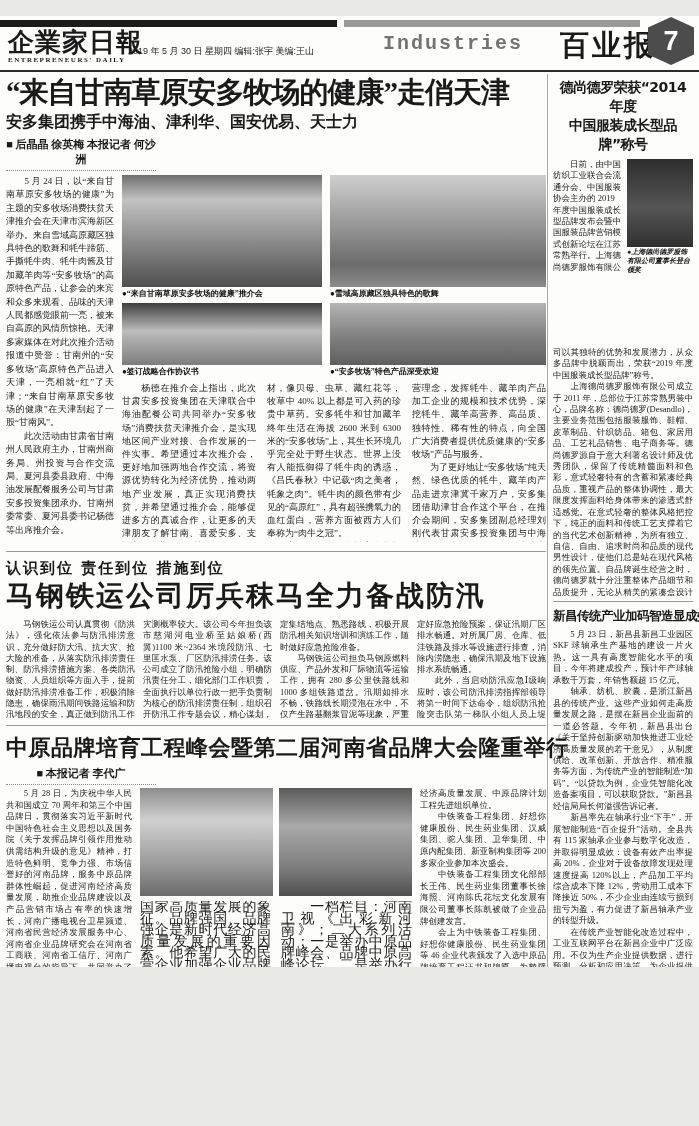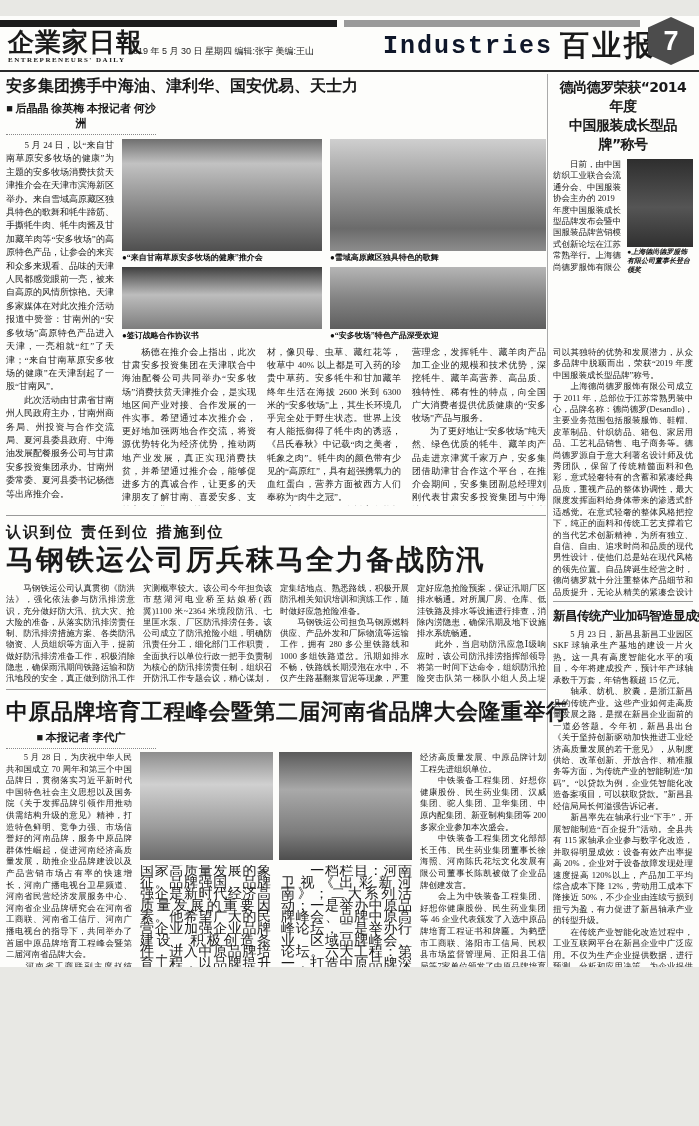--- a/index.html
+++ b/index.html
@@ -7,21 +7,21 @@
         font-family:"Liberation Serif","DejaVu Serif",serif;color:#1a1a1a;overflow:hidden;}
   
   .hdr{position:absolute;left:0;top:0;width:699px;height:54px;border-bottom:2px solid #2b2b2b;}
   .hdr-bar-l{position:absolute;left:0;top:4px;width:337px;height:7px;background:#1c1c1c;}
   .hdr-bar-r{position:absolute;left:344px;top:4px;width:296px;height:7px;background:#9a9a9a;}
   .masthead{position:absolute;left:8px;top:13px;width:230px;}
   .masthead-cn{font-family:"DejaVu Serif",serif;font-weight:bold;font-size:26px;line-height:26px;letter-spacing:1px;}
   .masthead-en{font-size:7px;letter-spacing:1.5px;font-weight:bold;margin-top:1px;}
   .dateline{position:absolute;left:128px;top:29px;width:260px;font-size:9px;font-family:"Liberation Sans",sans-serif;color:#222;white-space:nowrap;}
   .section-en{position:absolute;left:383px;top:16px;font-family:"Liberation Mono","DejaVu Sans Mono",monospace;
-              font-weight:bold;font-size:25px;color:#0f172a;letter-spacing:2px;}
+              font-weight:bold;font-size:20px;color:#737373;letter-spacing:2px;}
   .section-cn{position:absolute;left:560px;top:10px;font-size:29px;font-weight:bold;letter-spacing:3px;font-family:"DejaVu Sans",sans-serif;}
   .page-badge{position:absolute;left:648px;top:1px;width:46px;height:48px;background:#4c4c4c;
               clip-path:polygon(50% 0,100% 22%,100% 78%,50% 100%,0 78%,0 22%);
               display:flex;align-items:center;justify-content:center;color:#fff;
               font-size:27px;font-weight:bold;font-family:"Liberation Sans",sans-serif;}
   
   .jtext{white-space:pre-line;text-align:justify;overflow:hidden;}
   .cap{font-size:8px;font-weight:bold;color:#111;line-height:10px;padding-top:2px;}
   .photo{background:#8f8f8f;}
   
@@ -97,20 +97,21 @@
     <div class="section-en">Industries</div>
     <div class="section-cn">百业报道</div>
     <div class="page-badge">7</div>
   </div>
 
   <div class="vrule"></div>
 
   <div class="left-zone">
 
     <div>
+      <div class="anduo-headline">“来自甘南草原安多牧场的健康”走俏天津</div>
       <div class="anduo-sub">安多集团携手中海油、津利华、国安优易、天士力</div>
       <div class="byline">■ 后晶晶 徐英梅 本报记者 何沙洲</div>
       <div class="anduo-body">
         <div class="anduo-c1 jtext">　　5 月 24 日，以“来自甘南草原安多牧场的健康”为主题的安多牧场消费扶贫天津推介会在天津市滨海新区举办。来自雪域高原藏区独具特色的歌舞和牦牛蹄筋、手撕牦牛肉、牦牛肉酱及甘加藏羊肉等“安多牧场”的高原特色产品，让参会的来宾和众多来观看、品味的天津人民都感觉眼前一亮，被来自高原的风情所惊艳。天津多家媒体在对此次推介活动报道中赞誉：甘南州的“安多牧场”高原特色产品进入天津，一亮相就“红”了天津；“来自甘南草原安多牧场的健康”在天津刮起了一股“甘南风”。
 　　此次活动由甘肃省甘南州人民政府主办，甘南州商务局、州投资与合作交流局、夏河县委县政府、中海油发展配餐服务公司与甘肃安多投资集团承办。甘南州委常委、夏河县委书记杨德等出席推介会。</div>
         <div class="anduo-right">
           <div class="pgrid">
             <div class="pcell" style="width:200px;">
               <div class="photo" style="width:200px;height:112px;background:linear-gradient(180deg,#6f6f6f,#c2c2c2 22%,#8a8a8a 60%,#4f4f4f);"></div>
               <div class="cap">●“来自甘南草原安多牧场的健康”推介会</div>

